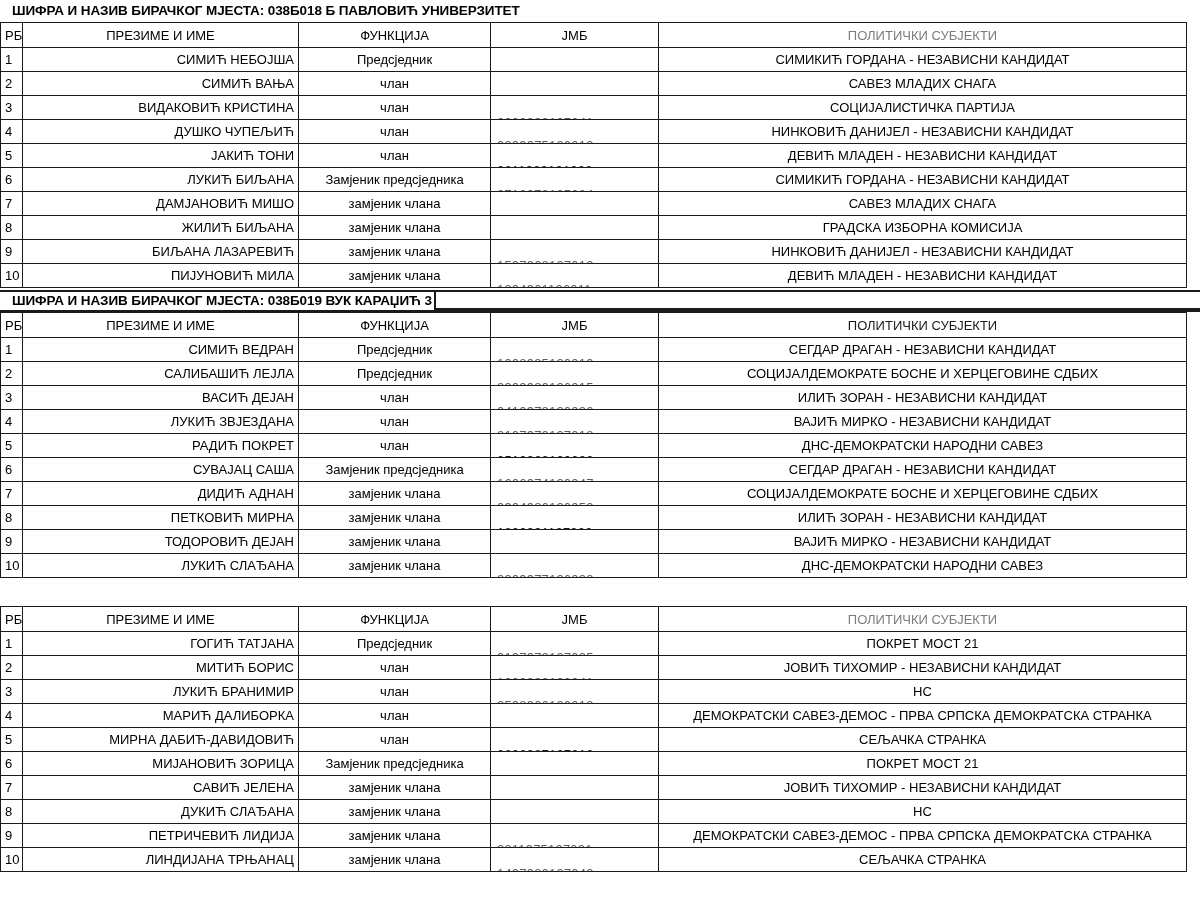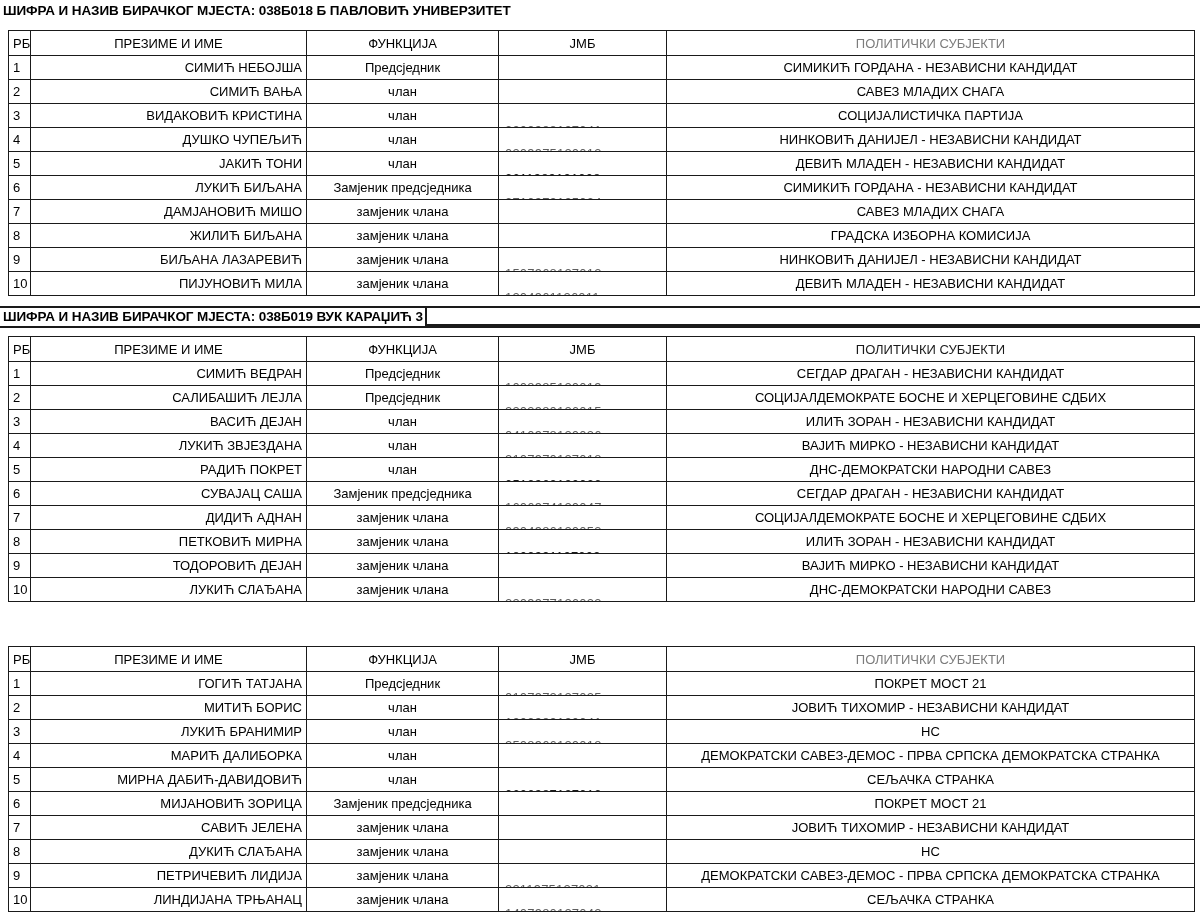--- a/index.html
+++ b/index.html
@@ -31,21 +31,21 @@
   }
   .section-title-row.bordered {
     border-top: 2px solid #1a1a1a;
     border-bottom: 2px solid #1a1a1a;
   }
   .section-title {
     font-size: 13.5px;
     font-weight: bold;
     letter-spacing: -0.1px;
     white-space: nowrap;
-    padding-left: 3px;
+    padding-left: 12px;
     line-height: 1;
   }
   .title-filler {
     flex: 1 1 auto;
     height: 100%;
     box-sizing: border-box;
   }
   .title-filler.with-rule {
     border-left: 2px solid #1a1a1a;
     border-bottom: 2px solid #1a1a1a;
@@ -53,21 +53,21 @@
   }
 
   .spacer-2 { height: 2px; }
   .spacer-6 { height: 6px; }
 
   
   table.vote-table {
     border-collapse: collapse;
     table-layout: fixed;
     width: 1186px;
-    margin: 8px;
+    margin: 0;
   }
   table.vote-table td,
   table.vote-table th {
     border: 1.6px solid #1a1a1a;
     padding: 0 4px;
     font-size: 13px;
     height: 24px;
     line-height: 22px;
     box-sizing: border-box;
     overflow: hidden;

